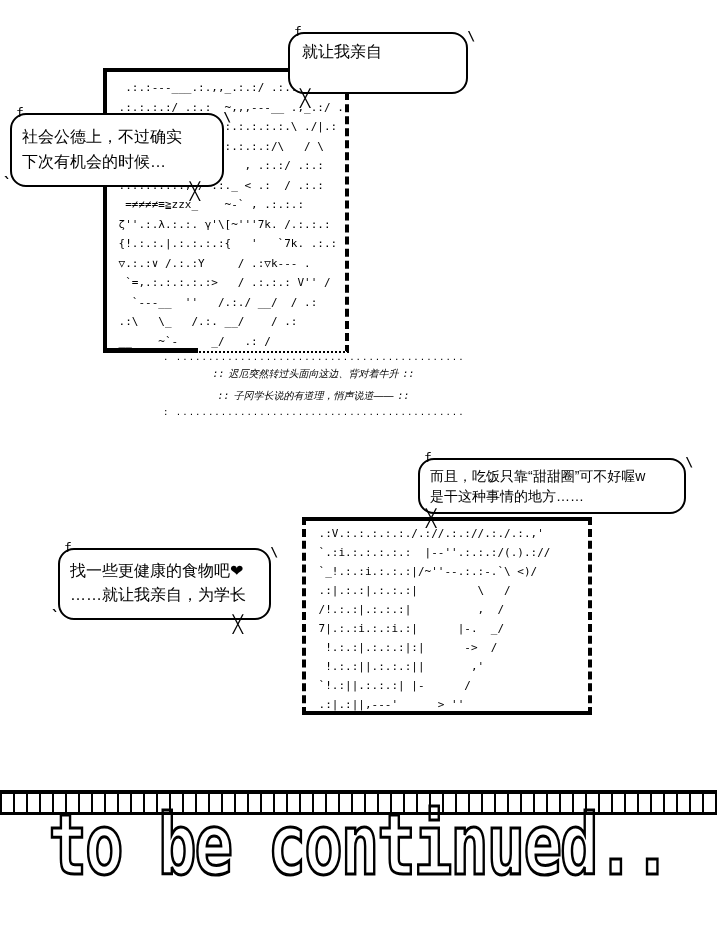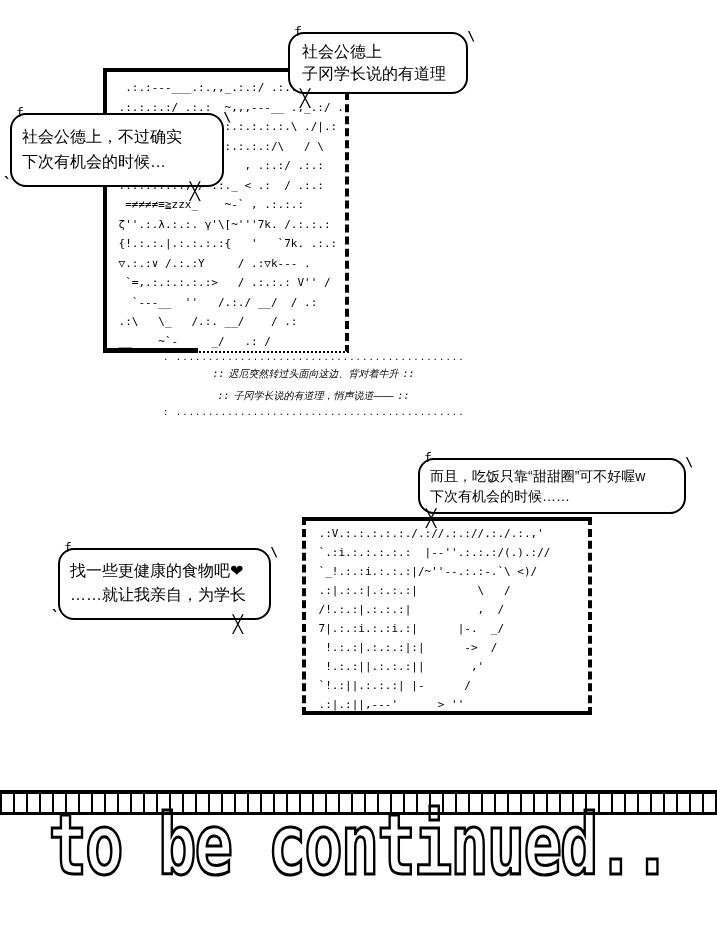--- a/index.html
+++ b/index.html
@@ -111,22 +111,21 @@
  /!.:.:|.:.:.:|          ,  /
  7|.:.:i.:.:i.:|      |-.  _/
   !.:.:|.:.:.:|:|      -&gt;  /
   !.:.:||.:.:.:||       ,'
  `!.:||.:.:.:| |-      /
  .:|.:||,---'      &gt; ''</pre>
 
 <div class="bubble bubble1">
   <span class="corner-f">f</span>
   <span class="orn-tr">\</span>
-  <div class="btxt">社会公德上</div>
-  <div class="btxt">子冈学长说的有道理</div>
+  <div class="btxt">就让我亲自</div>
   <span class="tail">╳</span>
 </div>
 
 <div class="bubble bubble2">
   <span class="corner-f">f</span>
   <span class="orn-tr">\</span>
   <span class="orn-bl">`</span>
   <div class="btxt">社会公德上，不过确实</div>
   <div class="btxt">下次有机会的时候…</div>
   <span class="tail">╳</span>
@@ -136,21 +135,21 @@
   <div class="ndots">. ..............................................................  .</div>
   <div class="nline"><span class="mk">::</span><span>迟厄突然转过头面向这边、背对着牛升</span><span class="mk">::</span></div>
   <div class="nline"><span class="mk">::</span><span>子冈学长说的有道理，悄声说道——</span><span class="mk">::</span></div>
   <div class="ndots">: ............................................................. :  .</div>
 </div>
 
 <div class="bubble bubble3">
   <span class="corner-f">f</span>
   <span class="orn-tr">\</span>
   <div class="btxt">而且，吃饭只靠“甜甜圈”可不好喔w</div>
-  <div class="btxt">下次有机会的时候……</div>
+  <div class="btxt">是干这种事情的地方……</div>
   <span class="tail">╳</span>
 </div>
 
 <div class="bubble bubble4">
   <span class="corner-f">f</span>
   <span class="orn-tr">\</span>
   <span class="orn-bl">`</span>
   <div class="btxt">找一些更健康的食物吧❤</div>
   <div class="btxt">……就让我亲自，为学长</div>
   <span class="tail">╳</span>

